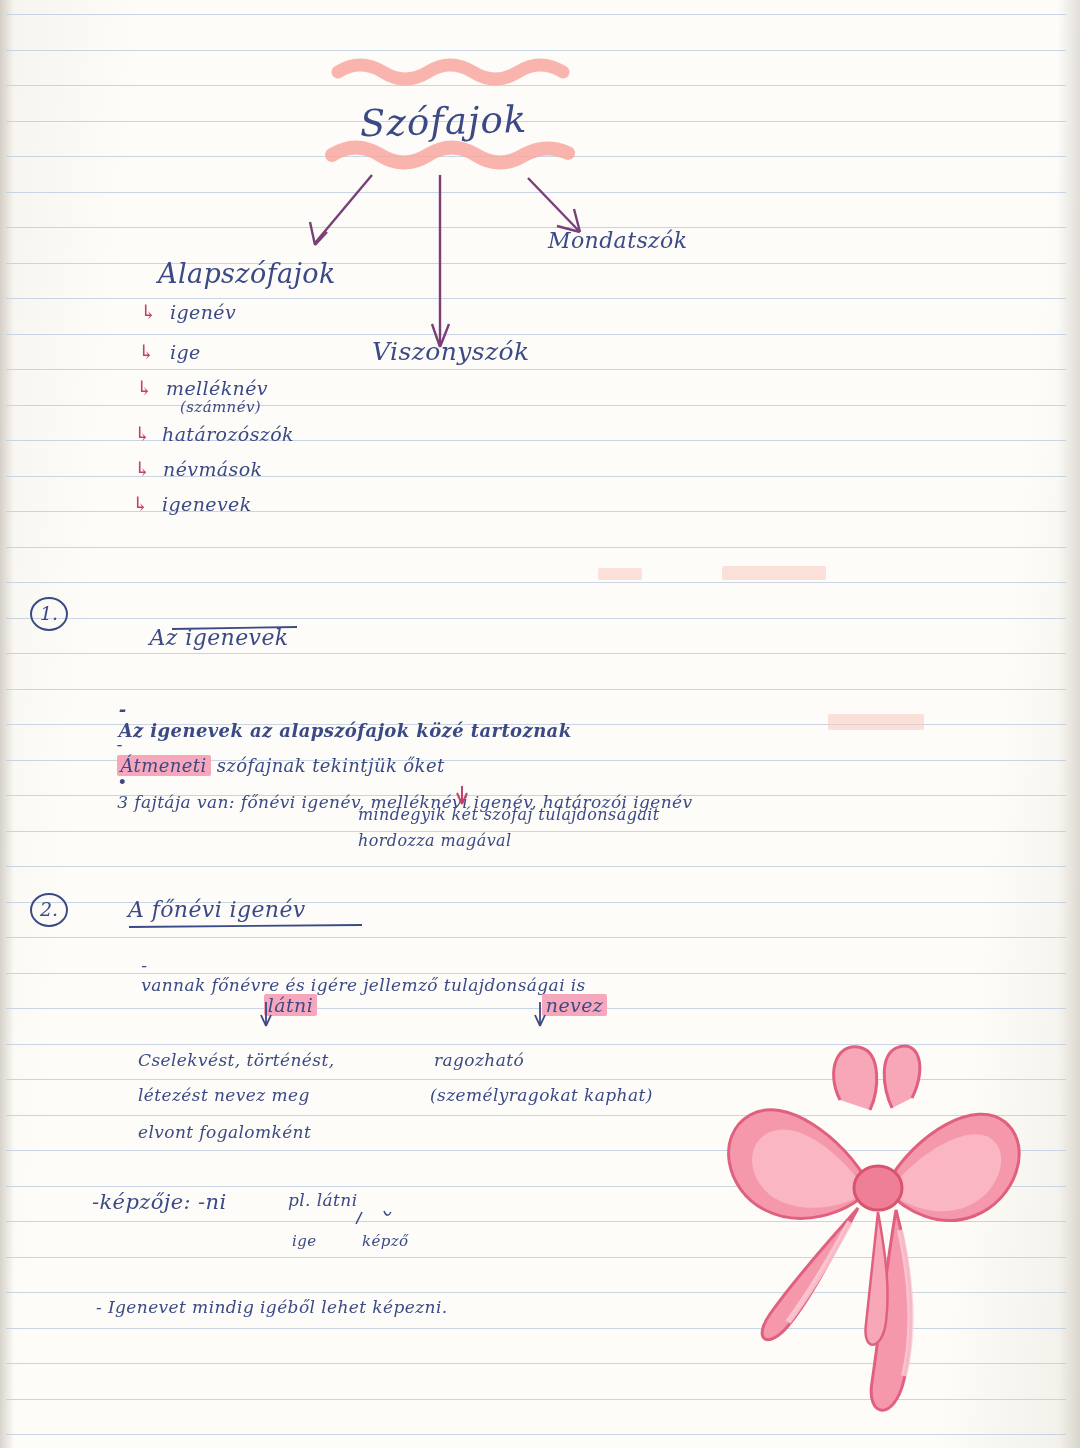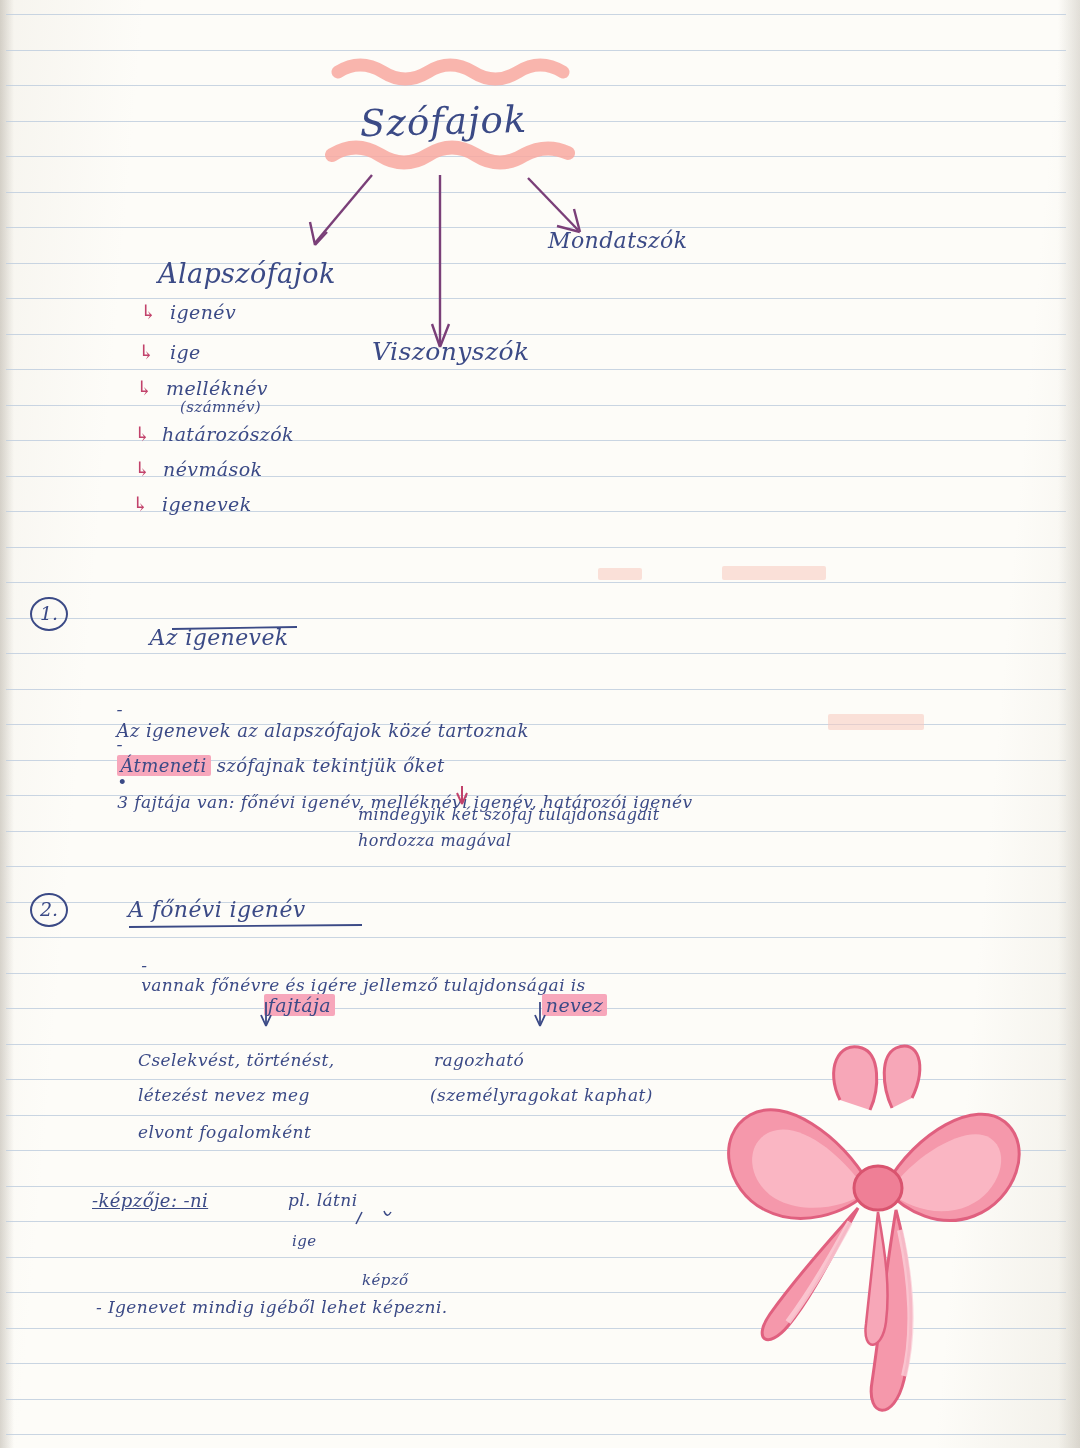--- a/index.html
+++ b/index.html
@@ -201,21 +201,21 @@
   <div class="faded-hl" style="left:828px; top:714px; width:96px; height:16px;"></div>
 
   <div class="circle-num" style="left:30px; top:597px;">1.</div>
   <div class="node hand" style="left:120px; top:600px; font-size:22px;">
     <span>Az igenevek</span>
   </div>
   <svg class="ink" width="1080" height="1448">
     <path d="M172,629 L297,627" stroke="#3b4a86" stroke-width="1.8" fill="none"></path>
   </svg>
 
-  <div class="node hand" style="left:92px; top:678px; font-size:18px;">
+  <div class="node hand" style="left:92px; top:678px; font-size:18px;font-weight:bold;">
     <span>-</span>
     <span>Az igenevek az alapszófajok közé tartoznak</span>
   </div>
 
   <div class="node hand" style="left:92px; top:713px; font-size:18px;">
     <span>-</span>
     <span class="hl-pink">Átmeneti</span><span> szófajnak tekintjük őket</span>
   </div>
 
   <div class="node hand" style="left:94px; top:752px; font-size:17px;">
@@ -236,48 +236,48 @@
   <svg class="ink" width="1080" height="1448">
     <path d="M129,927 L362,925" stroke="#3b4a86" stroke-width="1.8" fill="none"></path>
   </svg>
 
   <div class="node hand" style="left:118px; top:935px; font-size:17px;">
     <span>-</span>
     <span>vannak főnévre és igére jellemző tulajdonságai is</span>
   </div>
 
   <div class="node hand" style="left:238px; top:972px; font-size:19px;">
-    <span class="hl-pink">fajtája</span>
+    <span class="hl-pink">látni</span>
   </div>
   <div class="node hand" style="left:516px; top:972px; font-size:19px;">
     <span class="hl-pink">nevez</span>
   </div>
 
   <svg class="ink" width="1080" height="1448">
     <path d="M266,1002 L266,1024" stroke="#3b4a86" stroke-width="1.8" fill="none"></path>
     <path d="M266,1026 L261,1015 M266,1026 L271,1015" stroke="#3b4a86" stroke-width="1.8" fill="none"></path>
     <path d="M540,1002 L540,1024" stroke="#3b4a86" stroke-width="1.8" fill="none"></path>
     <path d="M540,1026 L535,1015 M540,1026 L545,1015" stroke="#3b4a86" stroke-width="1.8" fill="none"></path>
   </svg>
 
   <div class="node hand" style="left:138px; top:1050px; font-size:17px;">Cselekvést, történést,</div>
   <div class="node hand" style="left:138px; top:1085px; font-size:17px;text-align:center;">létezést nevez meg</div>
   <div class="node hand" style="left:138px; top:1122px; font-size:17px;">elvont fogalomként</div>
 
   <div class="node hand" style="left:434px; top:1050px; font-size:17px;">ragozható</div>
   <div class="node hand" style="left:430px; top:1085px; font-size:17px;">(személyragokat kaphat)</div>
 
-  <div class="node hand" style="left:92px; top:1190px; font-size:18px;text-decoration:underline;">-képzője: -ni</div>
+  <div class="node hand" style="left:92px; top:1190px; font-size:21px;">-képzője: -ni</div>
   <div class="node hand" style="left:288px; top:1190px; font-size:17px;text-align:right;">pl. látni</div>
   <svg class="ink" width="1080" height="1448">
     <path d="M362,1212 L356,1224" stroke="#3b4a86" stroke-width="1.5" fill="none"></path>
     <path d="M384,1211 q3,8 7,1" stroke="#3b4a86" stroke-width="1.5" fill="none"></path>
   </svg>
   <div class="node hand" style="left:292px; top:1232px; font-size:15px;">ige</div>
-  <div class="node hand" style="left:362px; top:1232px; font-size:15px;margin-top:39px;">képző</div>
+  <div class="node hand" style="left:362px; top:1232px; font-size:15px;">képző</div>
 
   <div class="node hand" style="left:96px; top:1297px; font-size:17px;">- Igenevet mindig igéből lehet képezni.</div>
 
   <svg class="ink" width="1080" height="1448">
     <g transform="translate(690,1040)">
 
       <path d="M180,145 C150,95 95,55 60,75 C25,95 35,150 75,170 C110,188 155,175 180,150 Z" fill="#f598ab" stroke="#e0607f" stroke-width="3"></path>
       <path d="M176,150 C150,112 108,80 80,92 C52,104 58,146 90,161 C118,174 156,167 176,152 Z" fill="#fbc0cb" stroke="none" opacity=".75"></path>
 
       <path d="M196,145 C226,92 286,58 315,82 C344,106 326,160 284,176 C250,189 216,172 196,150 Z" fill="#f598ab" stroke="#e0607f" stroke-width="3"></path>

